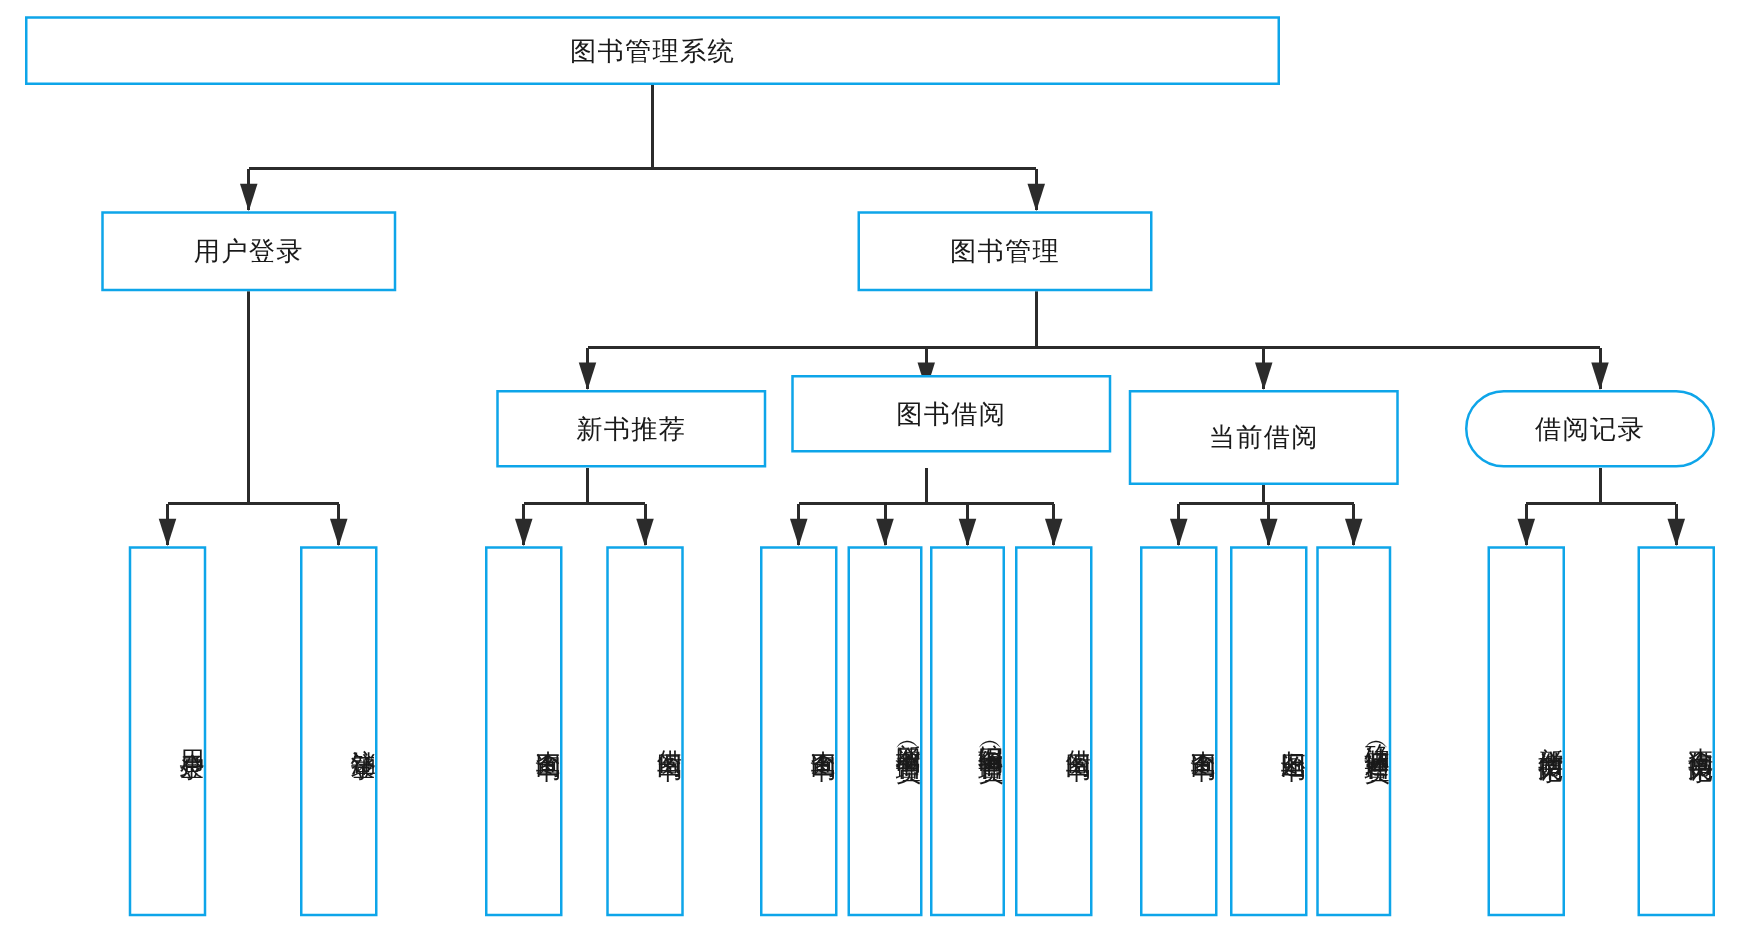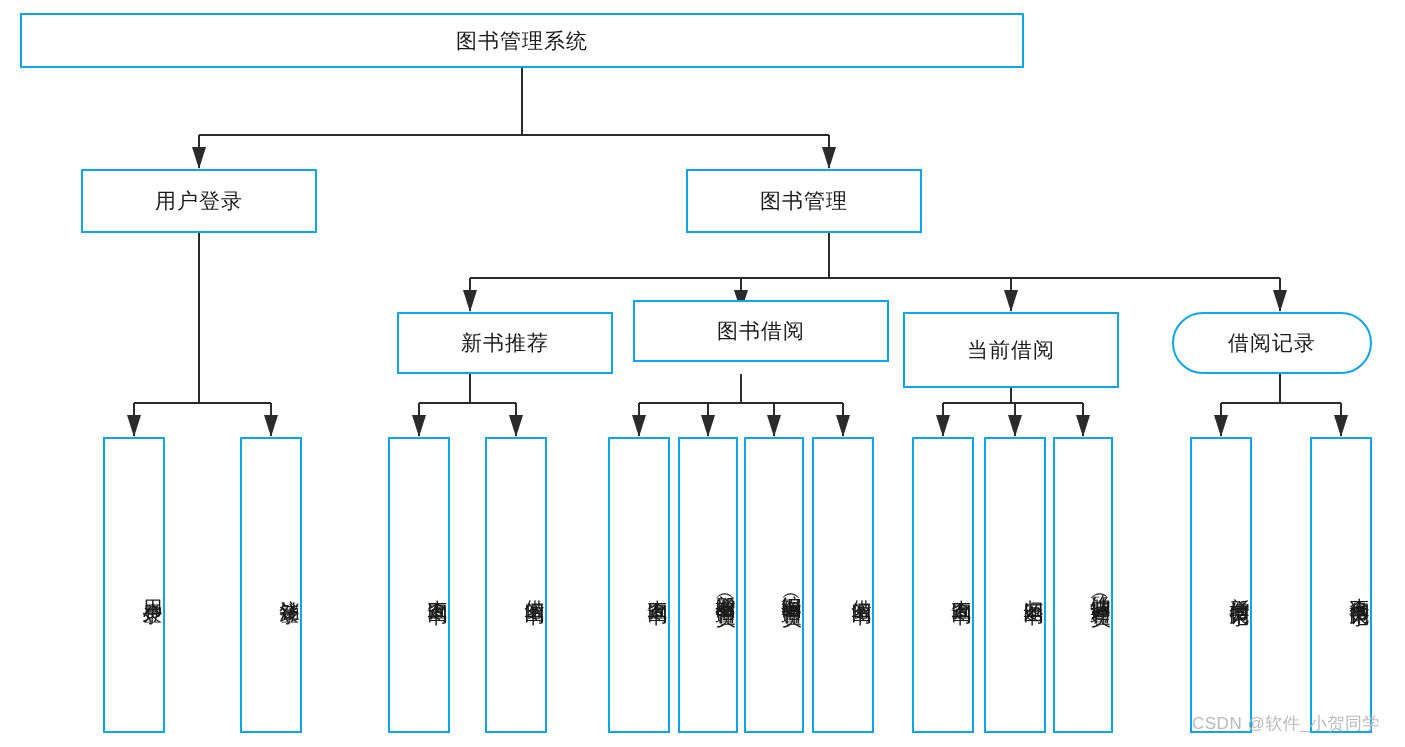--- a/index.html
+++ b/index.html
@@ -174,14 +174,13 @@
       <div class="node vert" style="left: 1053px; top: 437px; width: 60px; height: 296px;">
         <span class="label">确认归还（管理员）</span>
       </div>
       <div class="node vert" style="left: 1190px; top: 437px; width: 62px; height: 296px;">
         <span class="label">新增借阅记录</span>
       </div>
       <div class="node vert" style="left: 1310px; top: 437px; width: 62px; height: 296px;">
         <span class="label">查询借阅记录</span>
       </div>
     </div>
-  <div class="watermark" style="left: 1192px; top: 712px;">CSDN @软件_小贺同学</div>
 </div>
 
 </body></html>

